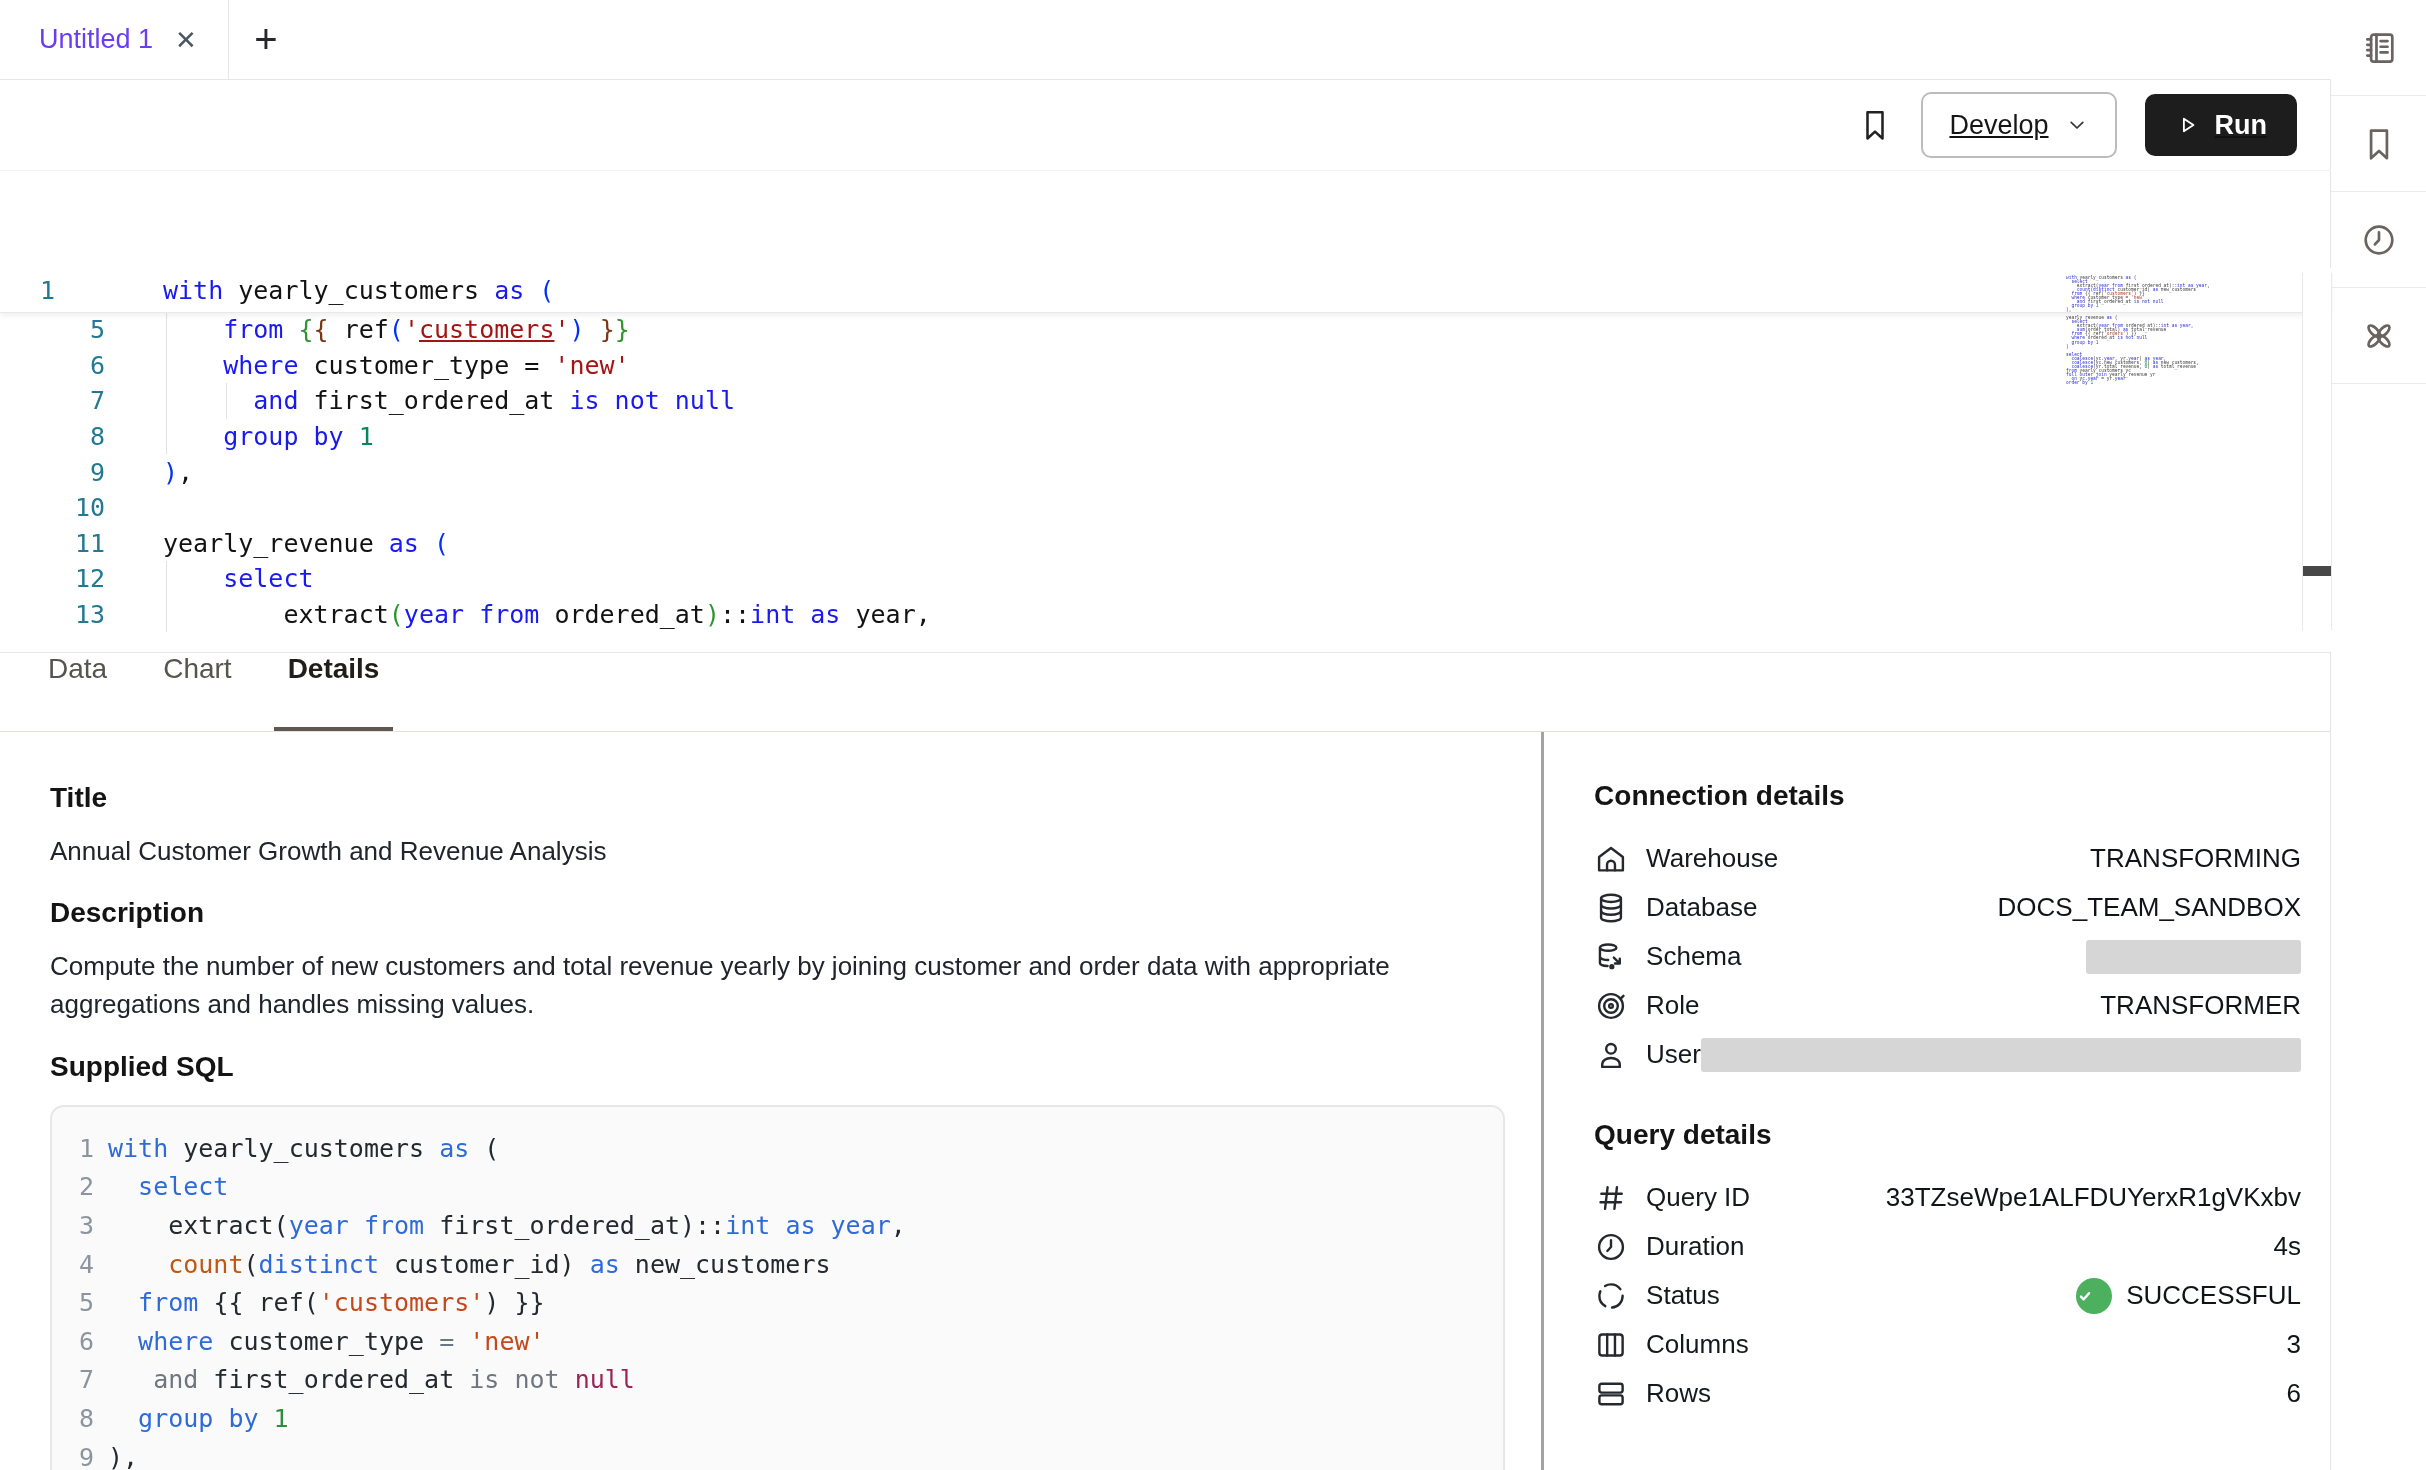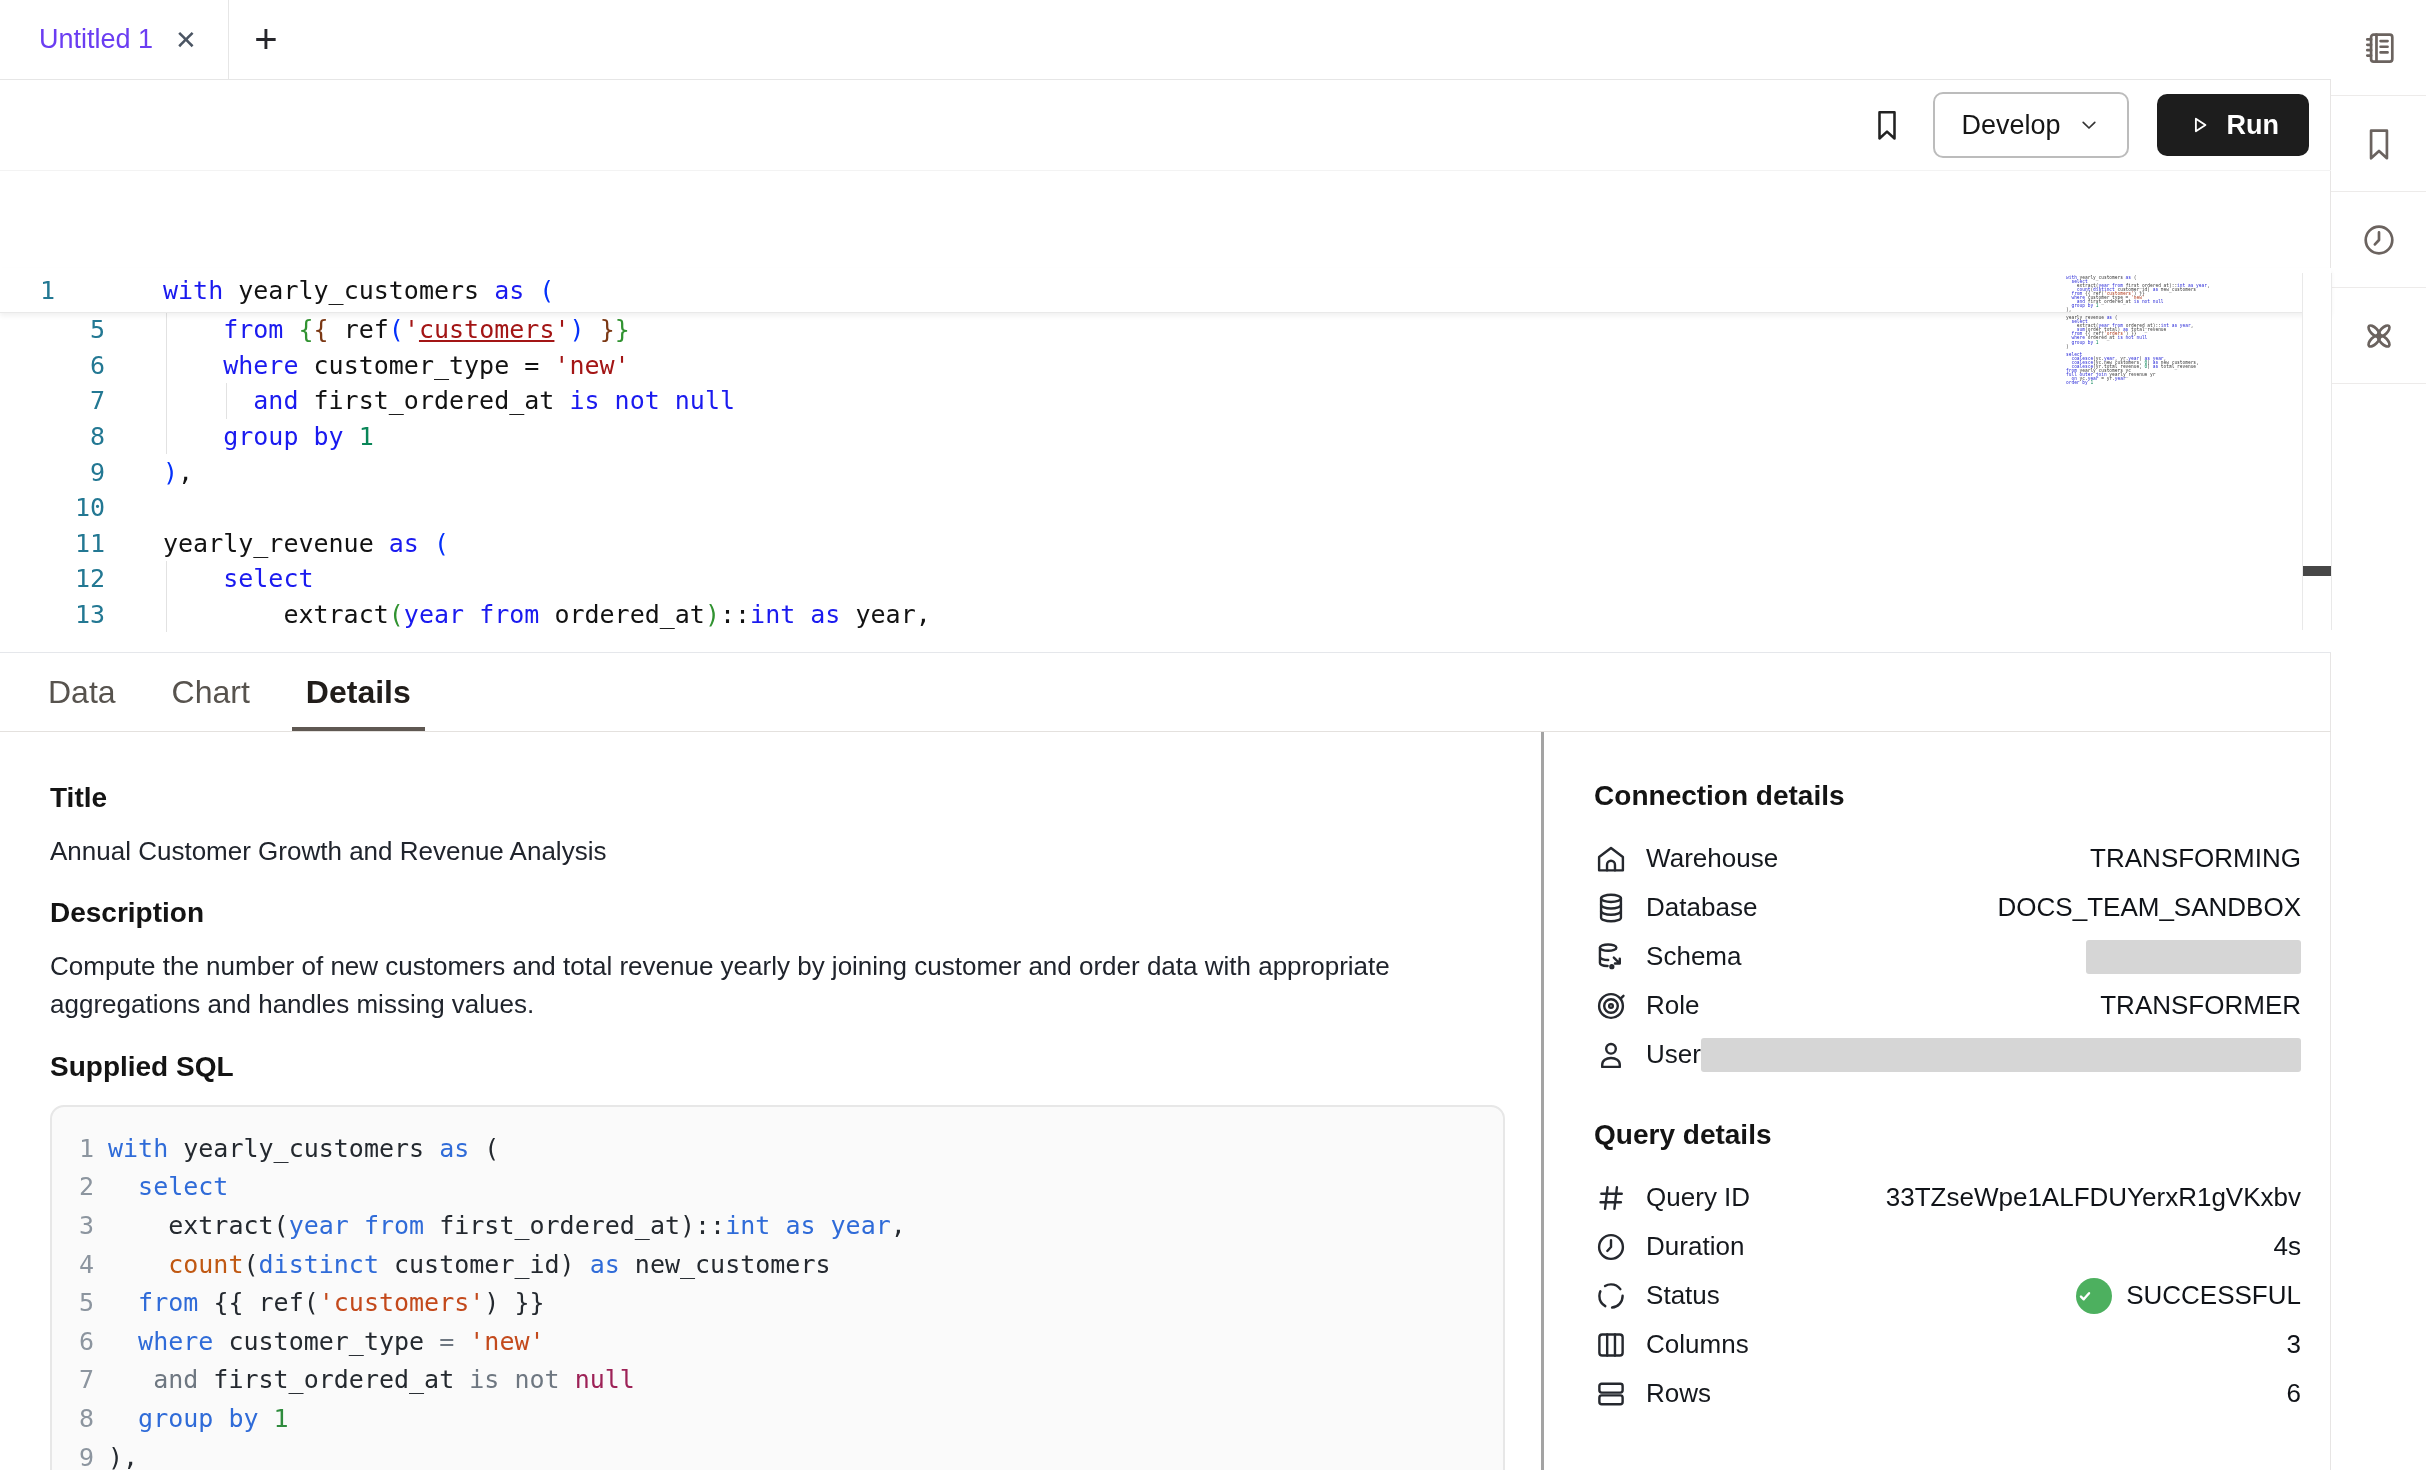--- a/index.html
+++ b/index.html
@@ -18,21 +18,21 @@
 
   .tabstrip{position:relative;height:79px;border-bottom:1px solid #e6e6e6;background:#fff;}
   .tab{position:absolute;left:7px;top:0;width:222px;height:79px;border-right:1px solid #e6e6e6;
        display:flex;align-items:center;padding-left:32px;box-sizing:border-box;}
   .tab-label{font-size:27px;color:#6b3df2;}
   .tab-close{margin-left:22px;font-size:26px;color:#4b5563;line-height:1;cursor:pointer;}
   .newtab{position:absolute;left:236px;top:0;height:79px;width:60px;display:flex;align-items:center;justify-content:center;
           font-size:40px;font-weight:300;color:#26262b;cursor:pointer;}
 
   .toolbar{height:90px;display:flex;align-items:center;justify-content:flex-end;gap:28px;
-           padding-right:22px;border-bottom:1px solid #f3f3f3;}
+           padding-right:34px;border-bottom:1px solid #f3f3f3;text-decoration:underline;}
   .bm-btn{width:36px;height:36px;color:#222;cursor:pointer;}
   .btn-develop{height:62px;display:flex;align-items:center;gap:16px;padding:0 26px;border:2px solid #bcbcbc;
                border-radius:10px;font-size:27px;color:#161616;background:#fff;cursor:pointer;}
   .btn-develop .ic{width:24px;height:24px;color:#333;}
   .btn-run{height:62px;display:flex;align-items:center;gap:14px;padding:0 30px;background:#1d1d1d;color:#fff;
            border-radius:10px;font-size:27px;font-weight:600;cursor:pointer;}
   .btn-run .ic{width:26px;height:26px;color:#fff;}
 
   .statusrow{display:flex;align-items:center;gap:30px;margin:28px 0 0 47px;}
   .pill-green{height:62px;display:flex;align-items:center;gap:16px;padding:0 26px;background:#e7f6ea;
@@ -66,21 +66,21 @@
             white-space:pre;color:#3a3a3a;font-family:"DejaVu Sans Mono",monospace;}
   .mm-inner .e-k{color:#2b2bd8;} .mm-inner .e-s{color:#b13a1a;} .mm-inner .e-n{color:#098658;}
 
   .scrollstrip{position:absolute;left:2302px;top:5px;width:28px;height:357px;background:#fff;
                border-left:1px solid #e9e9e9;border-right:1px solid #e9e9e9;z-index:3;}
   .scrollthumb{position:absolute;left:0;right:0;top:293px;height:10px;background:#474747;cursor:grab;}
 
   
   .resulttabs{position:absolute;top:653px;left:0;right:0;height:78px;border-bottom:1px solid #e4e1de;
               display:flex;align-items:stretch;gap:56px;padding-left:48px;}
-  .rtab{position:relative;display:flex;align-items:center;font-size:32px;color:#57534e;cursor:pointer;}
+  .rtab{position:relative;display:flex;align-items:flex-start;font-size:28px;color:#57534e;cursor:pointer;}
   .rtab.active{color:#211d1a;font-weight:600;}
   .rtab.active .under{position:absolute;left:-14px;right:-14px;bottom:0;height:4px;background:#5f5852;}
 
   
   .details{position:absolute;top:732px;left:0;right:0;bottom:0;display:flex;overflow:hidden;}
   .dleft{width:1556px;box-sizing:border-box;padding:50px 0 0 50px;}
   .sect-h{font-size:28px;font-weight:700;color:#141414;}
   .tval{margin-top:22px;font-size:26px;color:#20242c;}
   .desc-h{margin-top:30px;}
   .desc{margin-top:18px;font-size:26px;line-height:38px;width:1380px;color:#20242c;}

